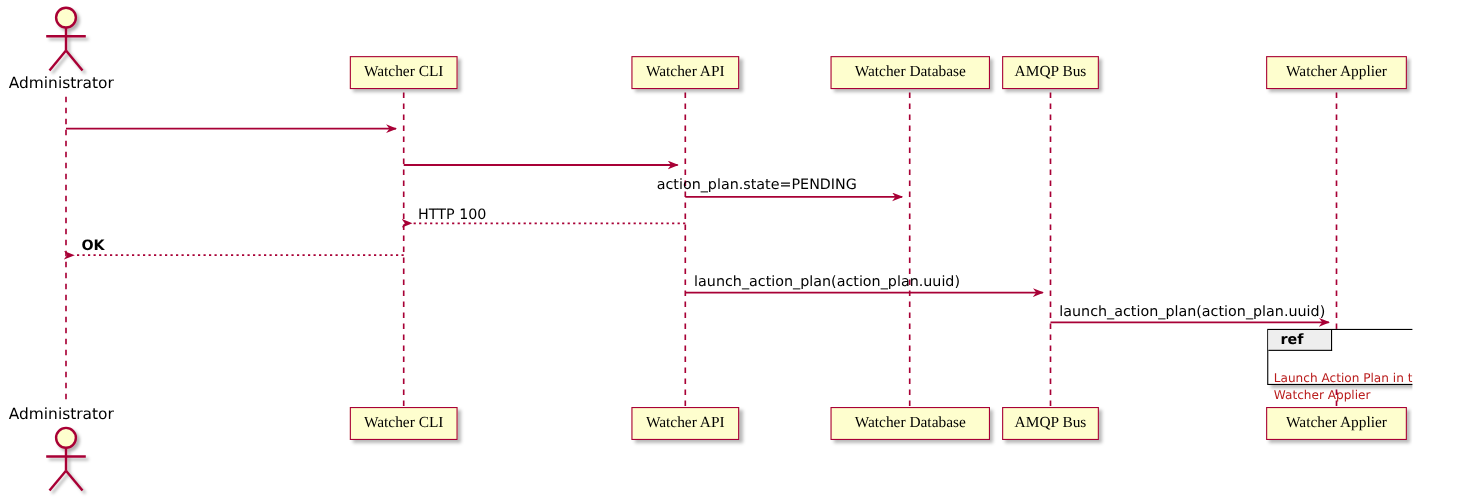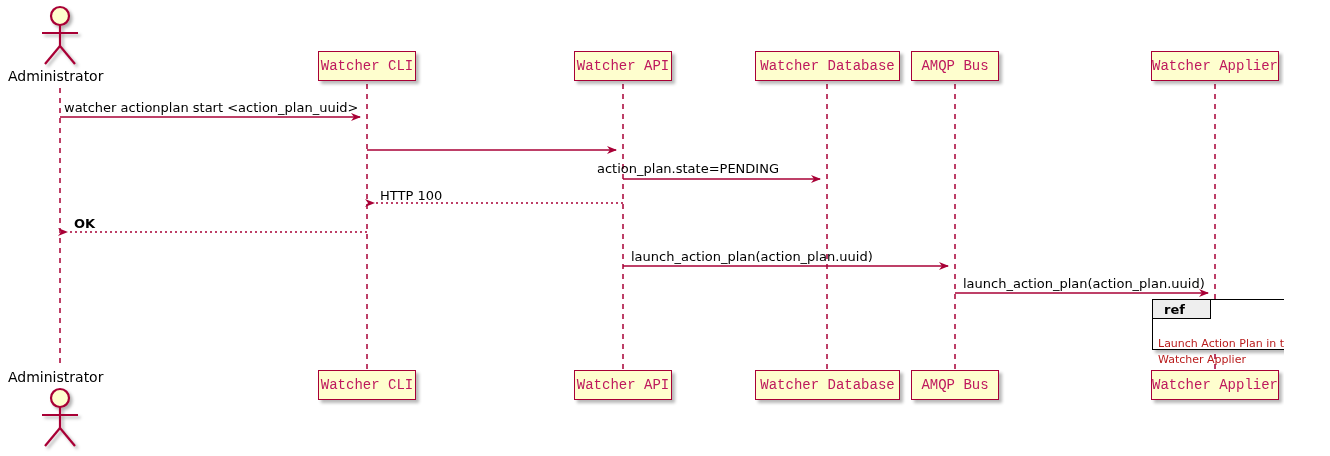--- a/index.html
+++ b/index.html
@@ -36,23 +36,23 @@
   }
   .pbox {
     position: absolute;
     box-sizing: border-box;
     background: #FEFECE;
     border: 1.5px solid #A80036;
     box-shadow: 3px 3px 3px rgba(0,0,0,0.28);
     display: flex;
     align-items: center;
     justify-content: center;
-    font-family: Liberation Mono, monospace;
+    font-family: Liberation Serif, serif;
     font-size: 14px;
-    color: #be185d;
+    color: #000000;
     white-space: nowrap;
   }
   .refbox {
     position: absolute;
     box-sizing: border-box;
     background: #FFFFFF;
     border: 1.6px solid #000000;
     box-shadow: 3px 3px 3px rgba(0,0,0,0.28);
   }
   .ref-tab {
@@ -152,21 +152,20 @@
   <div class="pbox" style="left:318px; top:370px; width:98px; height:30px;">Watcher CLI</div>
 
   <div class="pbox" style="left:574px; top:370px; width:98px; height:30px;">Watcher API</div>
 
   <div class="pbox" style="left:755px; top:370px; width:145px; height:30px;">Watcher Database</div>
 
   <div class="pbox" style="left:911px; top:370px; width:88px; height:30px;">AMQP Bus</div>
 
   <div class="pbox" style="left:1151px; top:370px; width:128px; height:30px;">Watcher Applier</div>
 
-  <div class="lbl" style="left:64px; top:100px;">watcher actionplan start &lt;action_plan_uuid&gt;</div>
 
 
   <div class="lbl" style="left:597px; top:161px;">action_plan.state=PENDING</div>
 
   <div class="lbl" style="left:380px; top:188px;">HTTP 100</div>
 
   <div class="lbl" style="left:74px; top:216px;font-weight:bold;">OK</div>
 
   <div class="lbl" style="left:631px; top:249px;">launch_action_plan(action_plan.uuid)</div>
 

